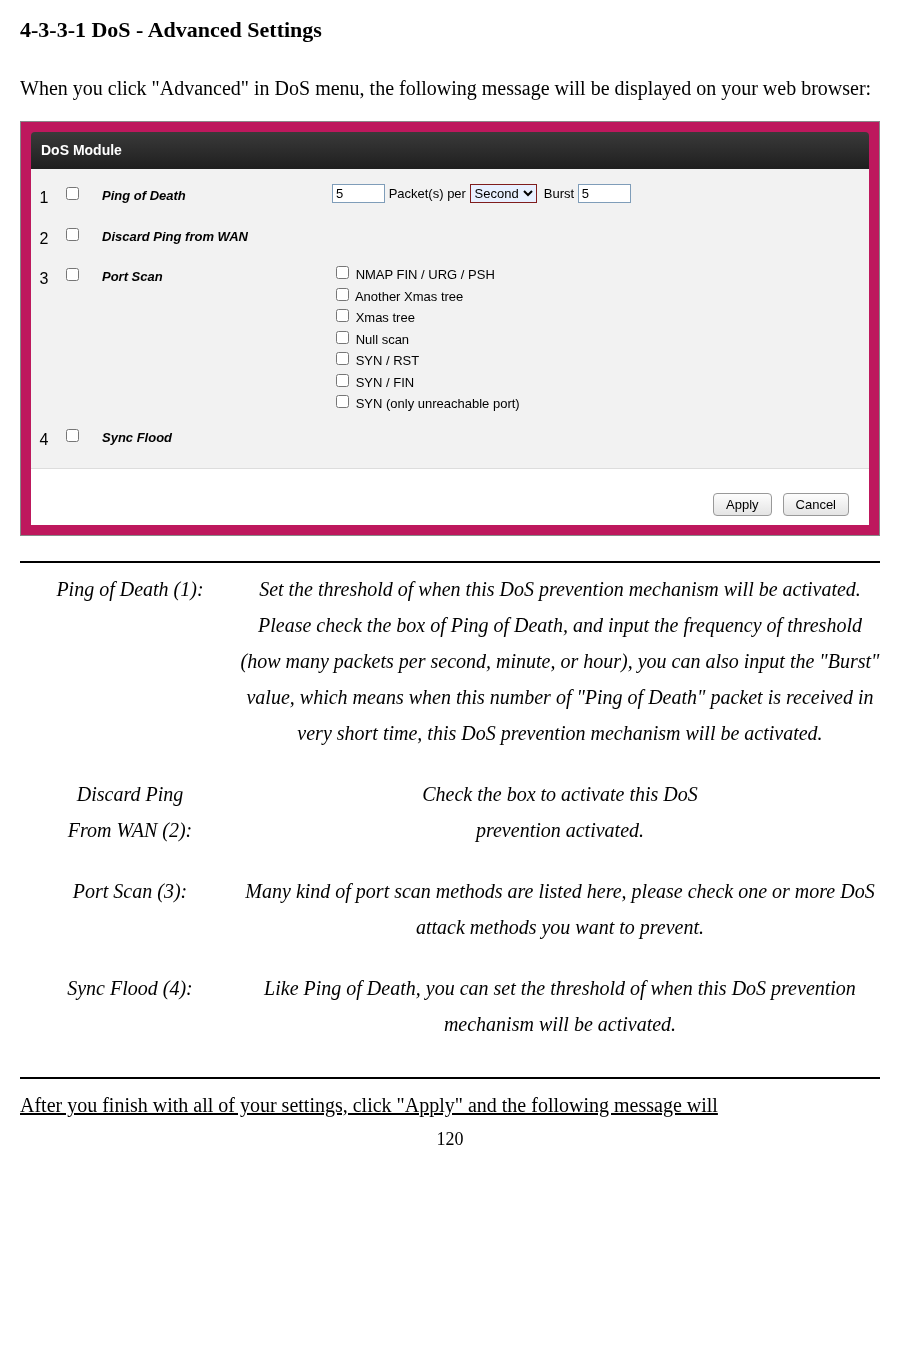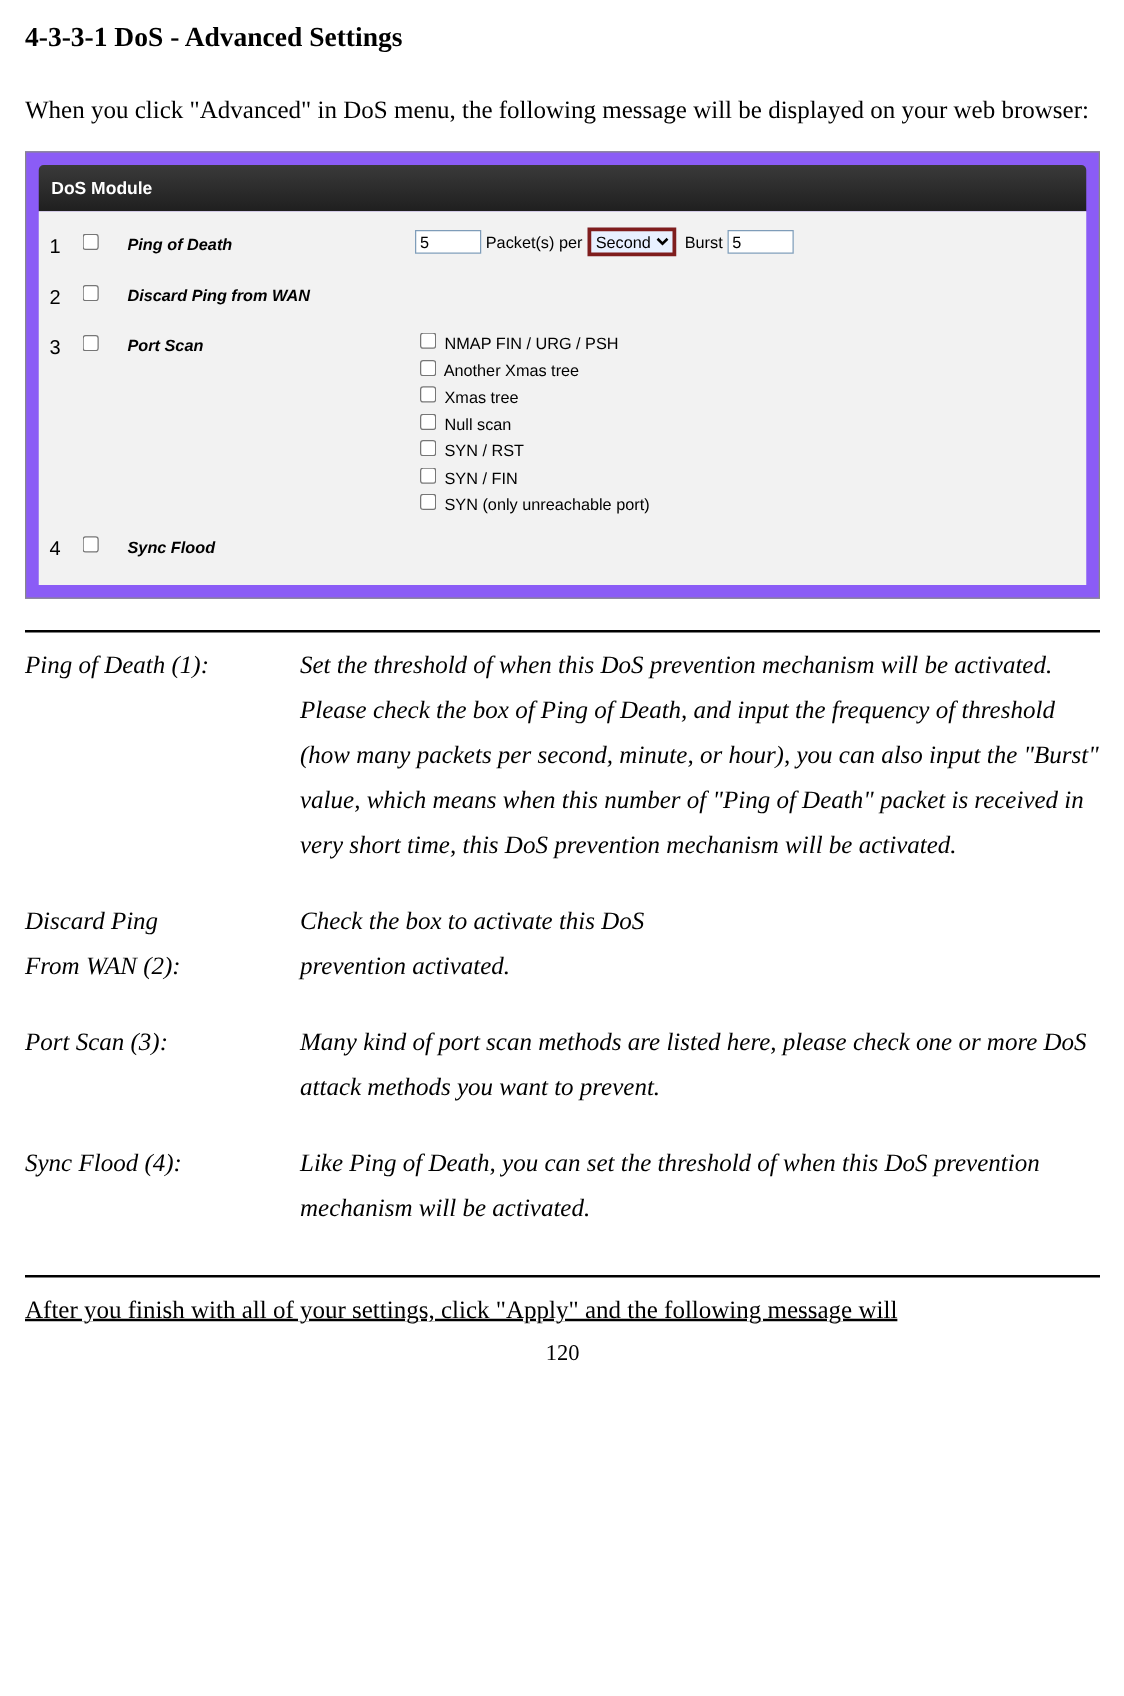--- a/index.html
+++ b/index.html
@@ -15,21 +15,21 @@
   font-size: 22px;
   font-weight: bold;
   margin: 0 0 20px 0;
 }
 p.intro {
   margin: 10px 0 15px 0;
 }
 .figure-box {
   border: 1px solid #888;
   padding: 10px;
-  background: #8b5cf6;
+  background: #be185d;
   margin-bottom: 25px;
   position: relative;
 }
 .module-header {
   background: linear-gradient(#3a3a3a, #1f1f1f);
   color: #fff;
   font-family: Arial, sans-serif;
   font-size: 14px;
   font-weight: bold;
   padding: 6px 10px;
@@ -74,21 +74,21 @@
 }
 .ctrl-col input[type=text] {
   width: 45px;
   font-size: 13px;
   padding: 1px 3px;
   border: 1px solid #7f9db9;
   background: #fff;
 }
 .ctrl-col select {
   font-size: 13px;
-  border: 3px solid #7f1d1d;
+  border: 1px solid #7f1d1d;
   background: #e8f0ff;
 }
 .portscan-list {
   line-height: 1.5;
 }
 .btn-row {
   text-align: right;
   padding: 15px 20px 5px 0;
   background: #fff;
   border-top: 1px solid #ddd;
@@ -109,20 +109,21 @@
   margin: 10px 0 8px 0;
 }
 table.definitions {
   width: 100%;
   border-collapse: collapse;
   font-style: italic;
 }
 table.definitions td {
   vertical-align: top;
   padding: 0 0 25px 0;
+  text-align: center;
 }
 table.definitions td.term {
   width: 220px;
 }
 .footer {
   text-align: center;
   font-size: 18px;
 }
 </style>
 </head>
@@ -171,20 +172,24 @@
       </div>
     </div>
 
     <div class="module-row">
       <div class="annot-col">4</div>
       <div class="cb-col"><input type="checkbox" style=""></div>
       <div class="lbl-col">Sync Flood</div>
     </div>
 
   </div>
+  <div class="btn-row">
+    <button class="btn">Apply</button>
+    <button class="btn">Cancel</button>
+  </div>
 </div>
 
 <hr class="thick">
 
 <table class="definitions">
   <tbody>
       <tr>
     <td class="term">Ping of Death (1):</td>
     <td>Set the threshold of when this DoS prevention mechanism will be activated. Please check the box of Ping of Death, and input the frequency of threshold (how many packets per second, minute, or hour), you can also input the "Burst" value, which means when this number of "Ping of Death" packet is received in very short time, this DoS prevention mechanism will be activated.</td>
   </tr>

